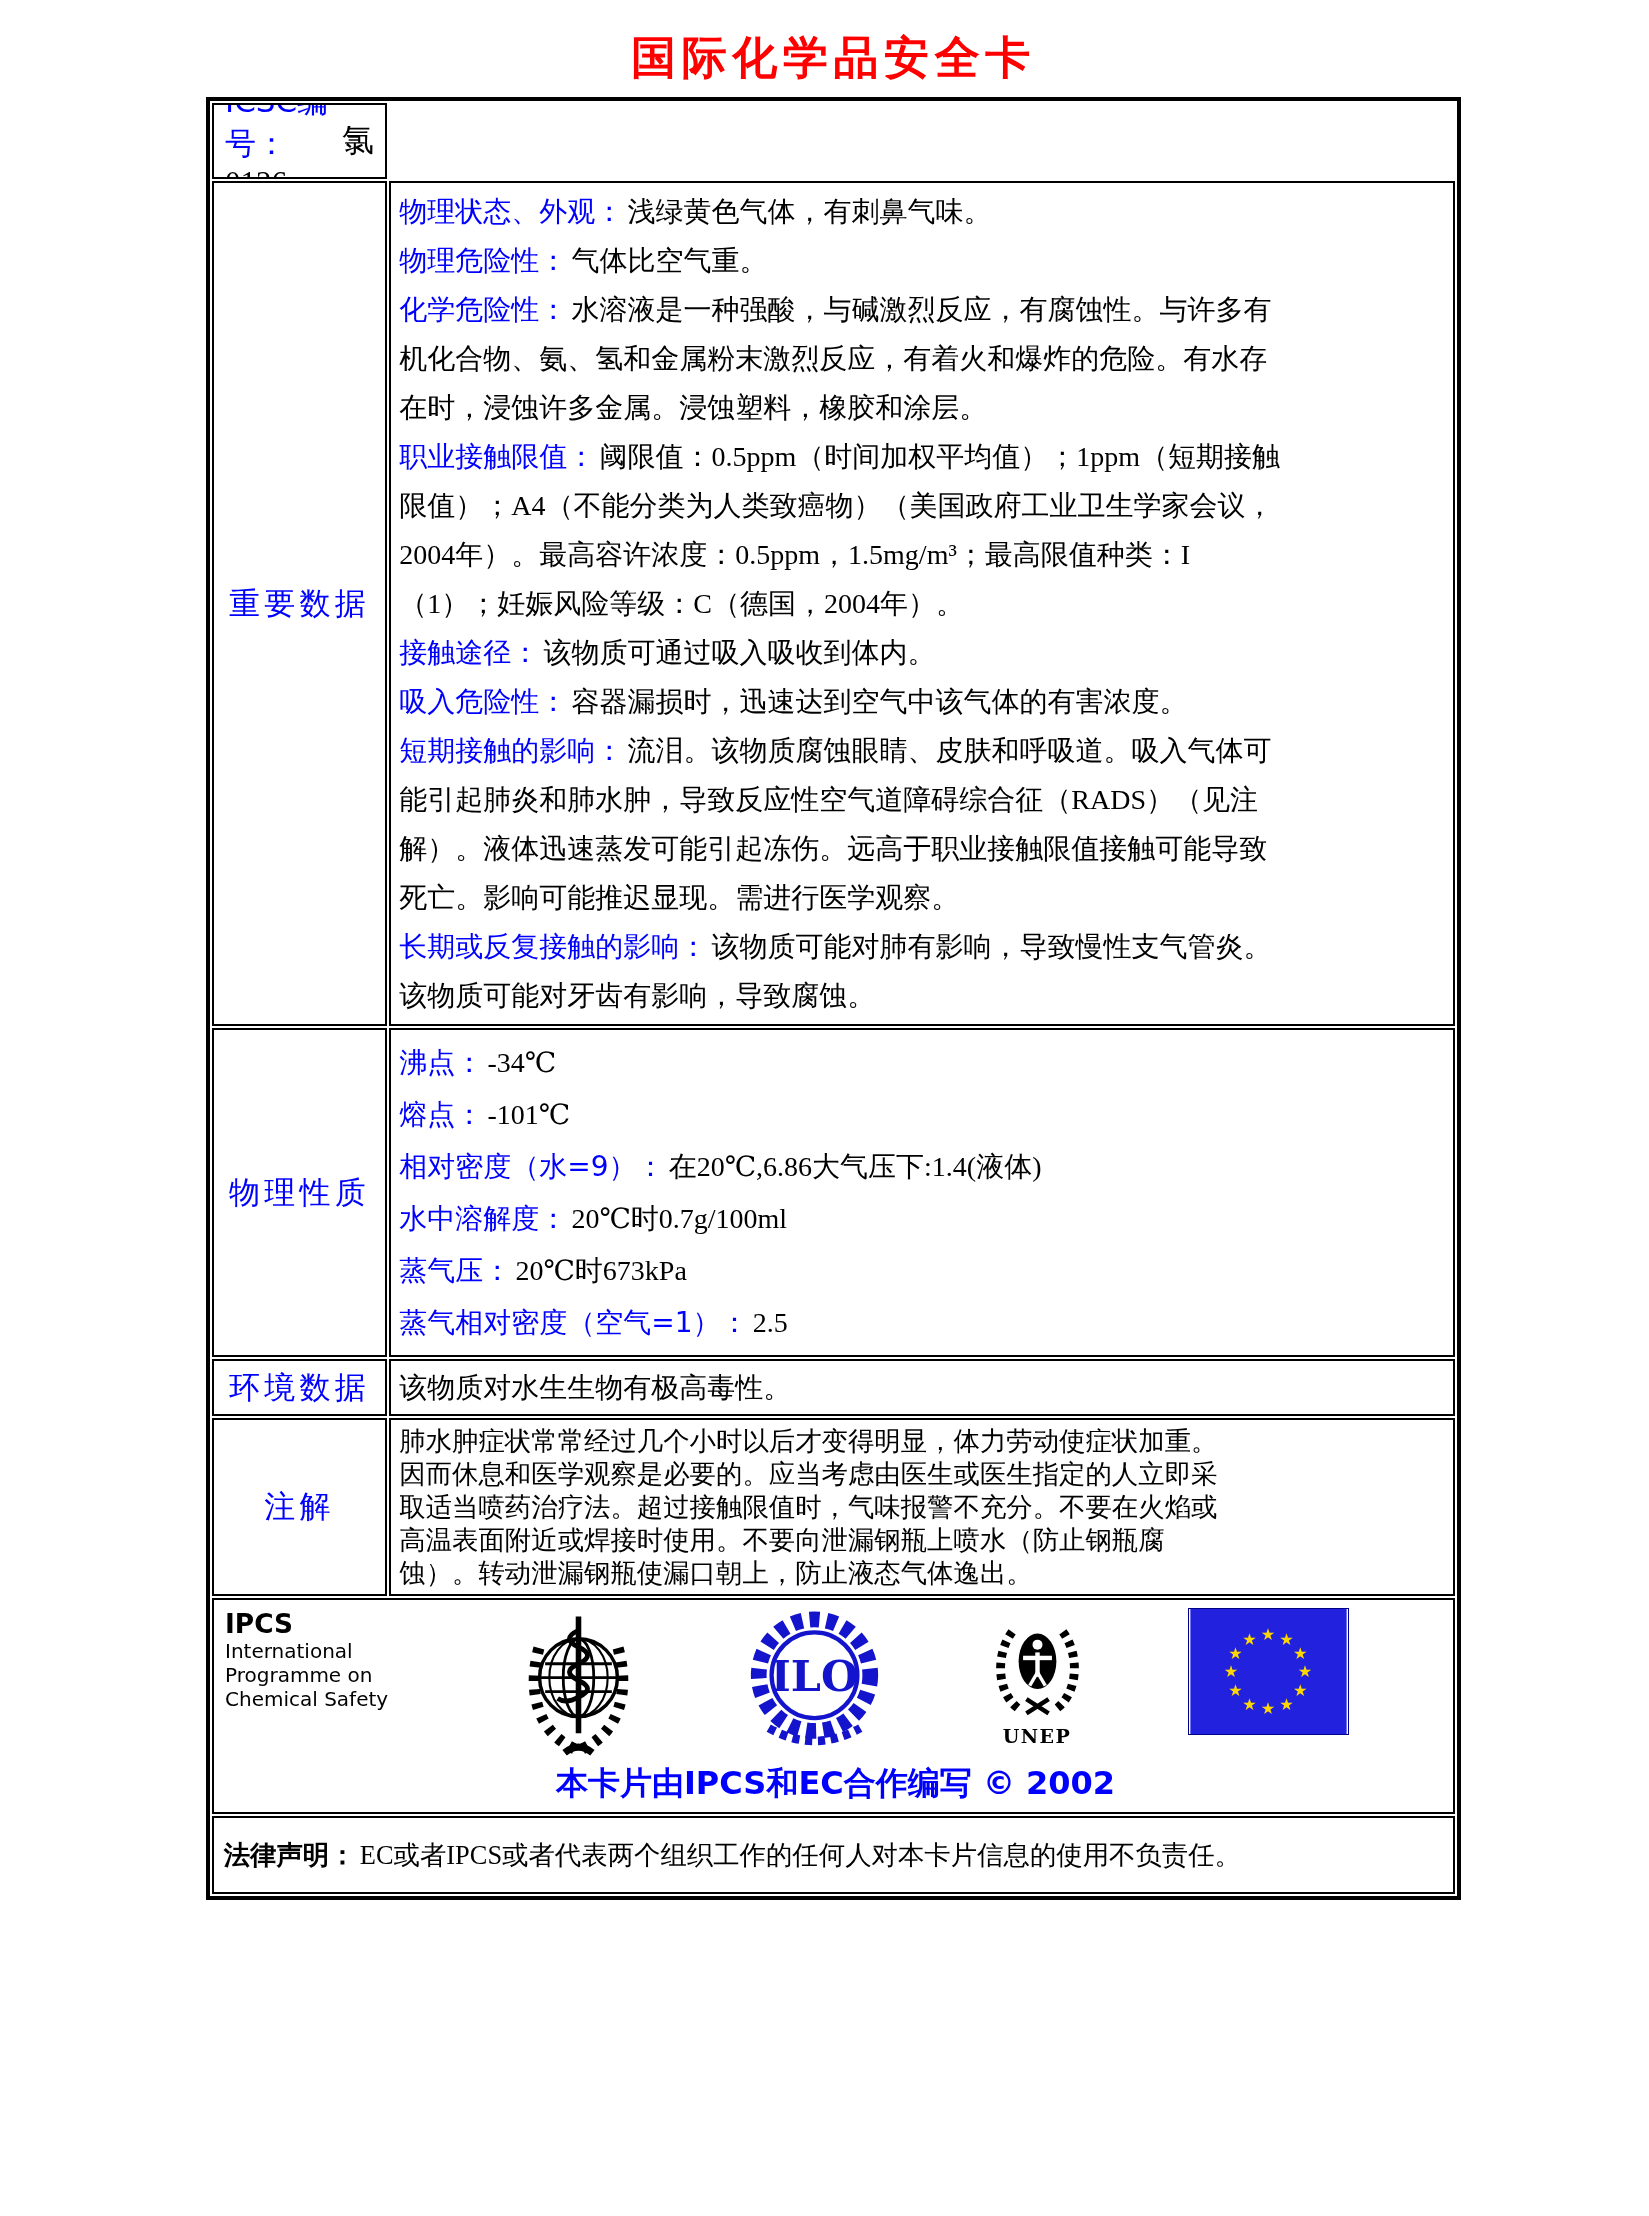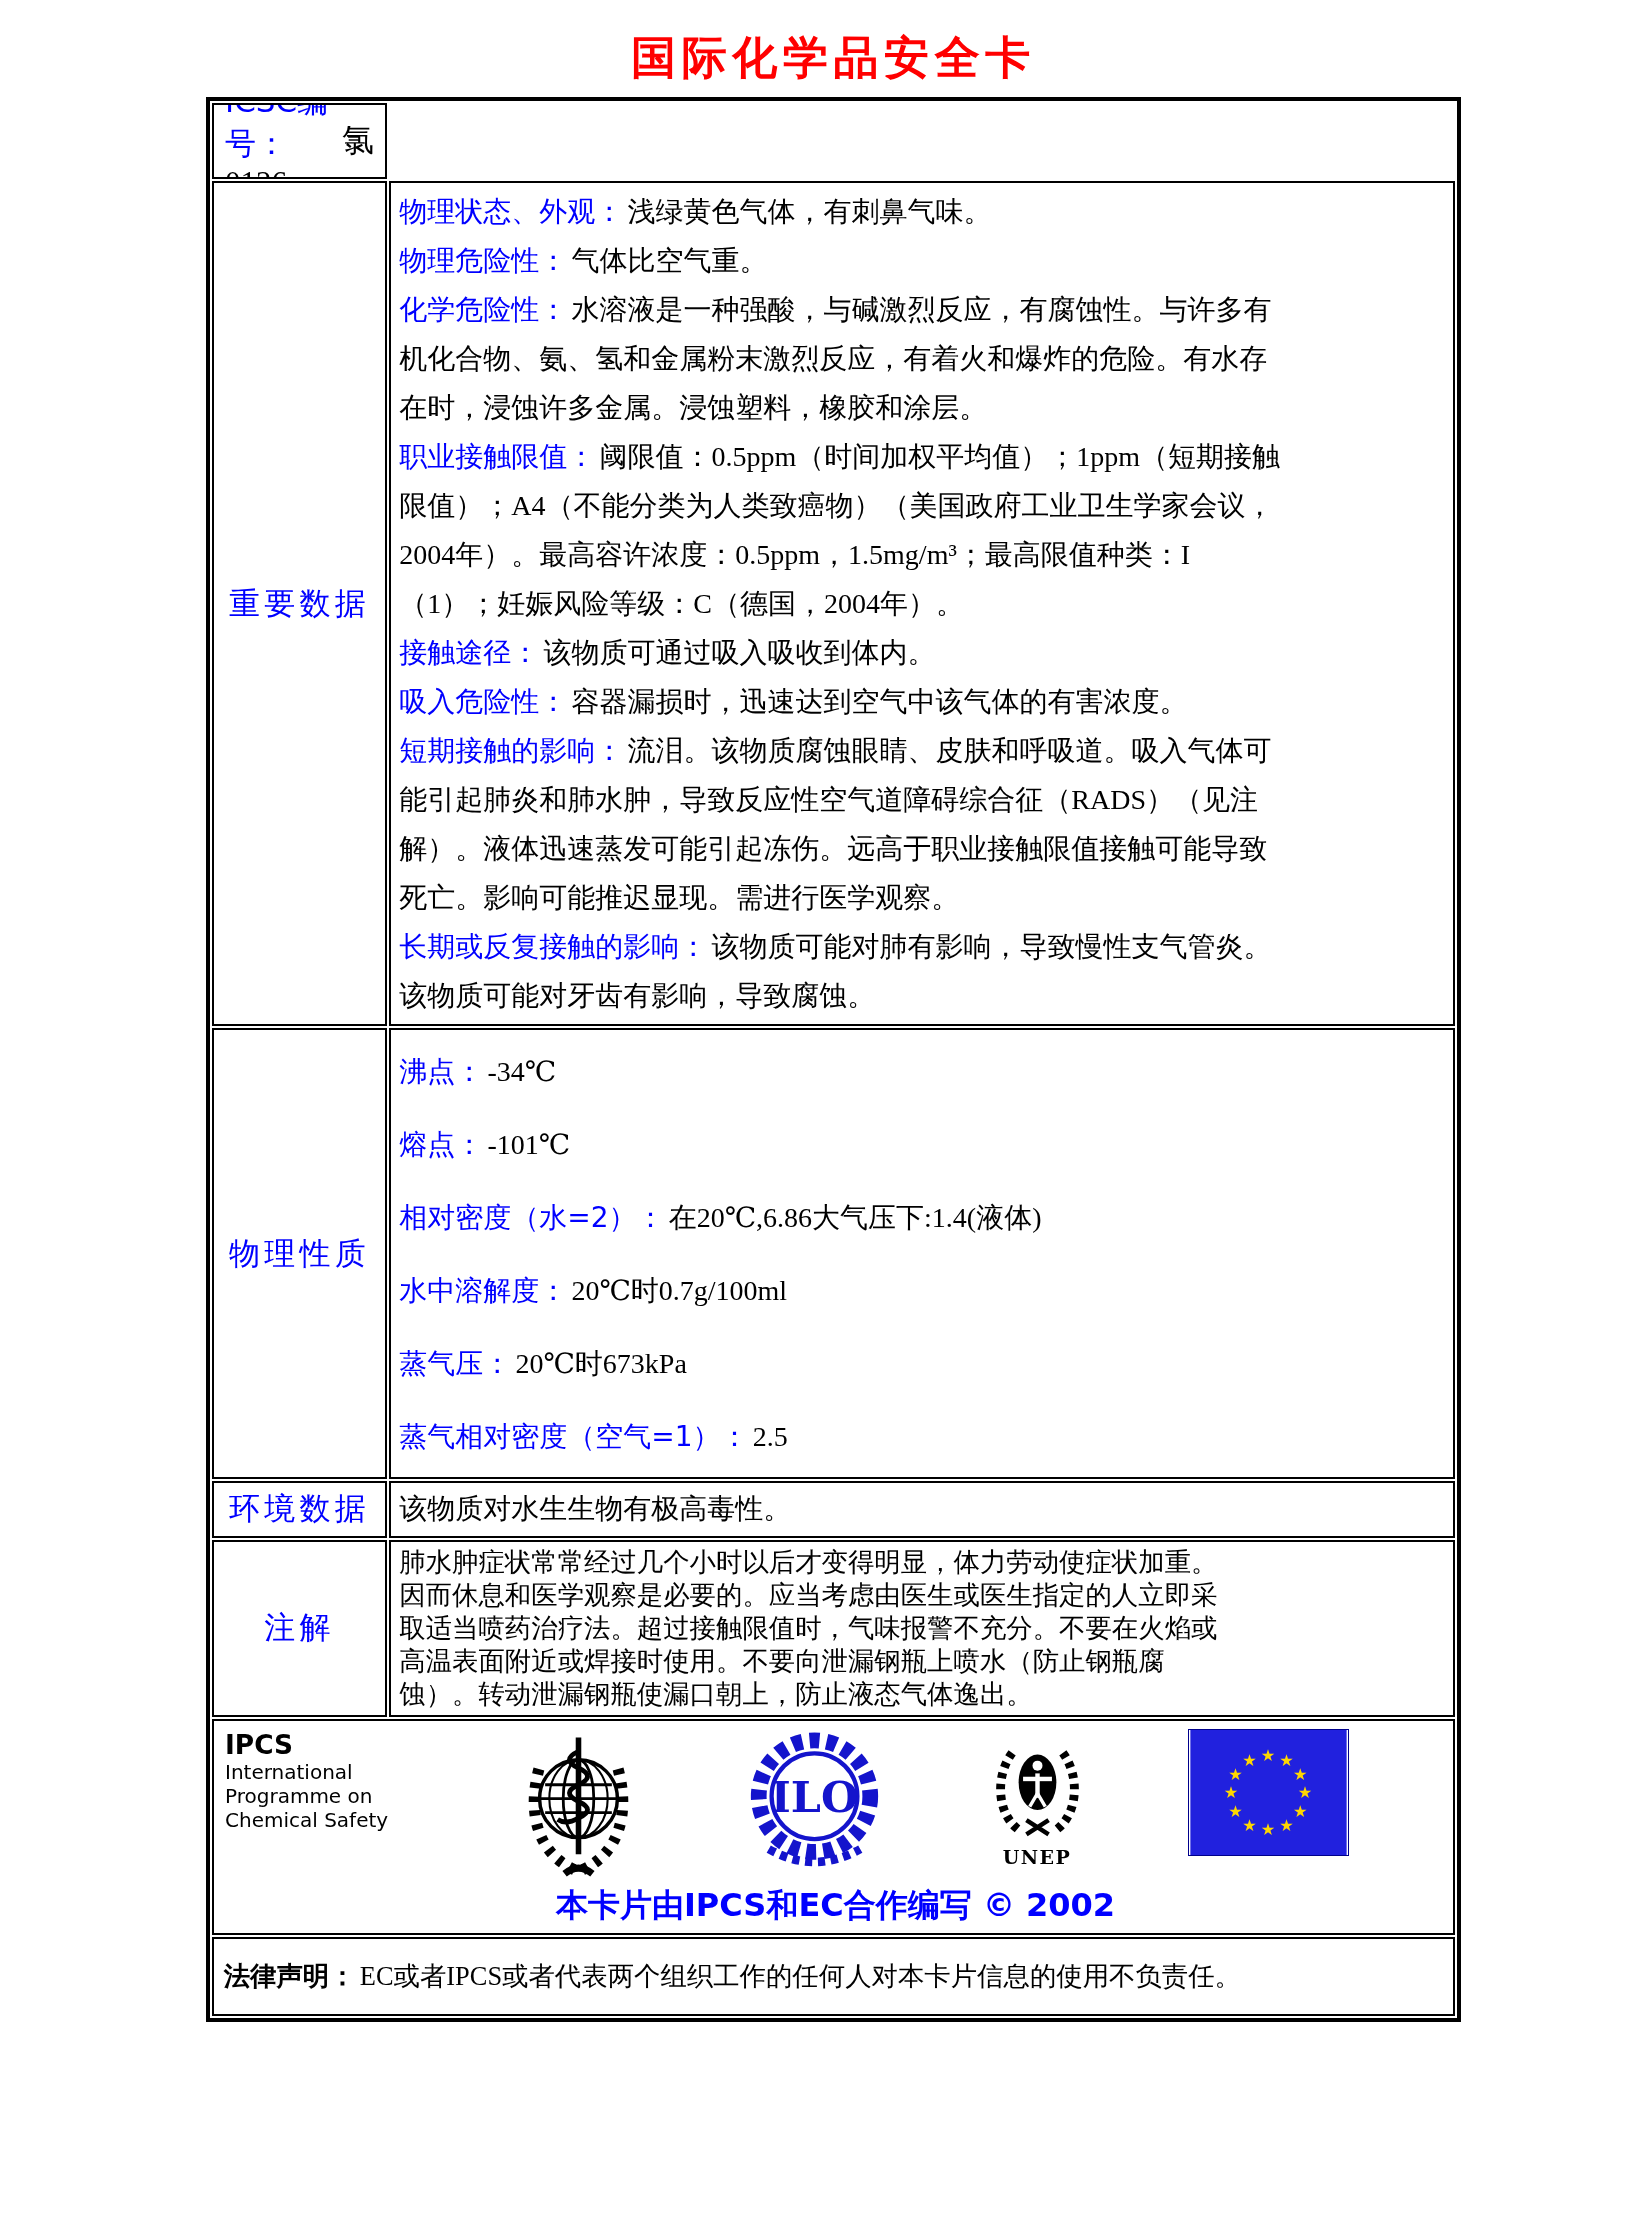--- a/index.html
+++ b/index.html
@@ -19,21 +19,21 @@
     border:4.2px solid #000;background:#fff;table-layout:fixed;
   }
   td{border:2.1px solid #000;background:#fff;vertical-align:middle;overflow:hidden;}
   td.lab{
     color:#0000ff;text-align:center;
     font-family:"DejaVu Sans","Liberation Sans",sans-serif;
     font-size:31px;letter-spacing:4.2px;
   }
   td.content{padding:4.2px 8.3px;font-size:28px;}
   .tline{line-height:49px;white-space:nowrap;}
-  .pline{line-height:73px;white-space:nowrap;}
+  .pline{line-height:52px;white-space:nowrap;}
   .nline{line-height:33px;font-size:26.4px;white-space:nowrap;}
   .blbl{color:#0000ff;font-family:"DejaVu Sans","Liberation Sans",sans-serif;margin-right:4.2px;}
   .icsc-cell{display:flex;justify-content:space-between;align-items:center;padding:0 11px;}
   .icsc-left{font-size:31px;}
   .chem-name{font-size:32px;}
   .footer-cell{position:relative;padding:0;}
   .logo-strip{
     display:flex;align-items:flex-start;justify-content:space-between;
     padding:8.3px 104px 46px 11px;
   }
@@ -96,21 +96,21 @@
       <div class="tline"><span class="blbl">长期或反复接触的影响：</span><span>该物质可能对肺有影响，导致慢性支气管炎。</span></div>
       <div class="tline"><span>该物质可能对牙齿有影响，导致腐蚀。</span></div>
     </td>
   </tr>
 
   <tr>
     <td class="lab" style="height:323px;">物理性质</td>
     <td class="content">
       <div class="pline"><span class="blbl">沸点：</span><span>-34℃</span></div>
       <div class="pline"><span class="blbl">熔点：</span><span>-101℃</span></div>
-      <div class="pline"><span class="blbl">相对密度（水=2）：</span><span>在20℃,6.86大气压下:1.4(液体)</span></div>
+      <div class="pline"><span class="blbl">相对密度（水=9）：</span><span>在20℃,6.86大气压下:1.4(液体)</span></div>
       <div class="pline"><span class="blbl">水中溶解度：</span><span>20℃时0.7g/100ml</span></div>
       <div class="pline"><span class="blbl">蒸气压：</span><span>20℃时673kPa</span></div>
       <div class="pline"><span class="blbl">蒸气相对密度（空气=1）：</span><span>2.5</span></div>
     </td>
   </tr>
 
   <tr>
     <td class="lab" style="height:51px;">环境数据</td>
     <td class="content">该物质对水生生物有极高毒性。</td>
   </tr>

